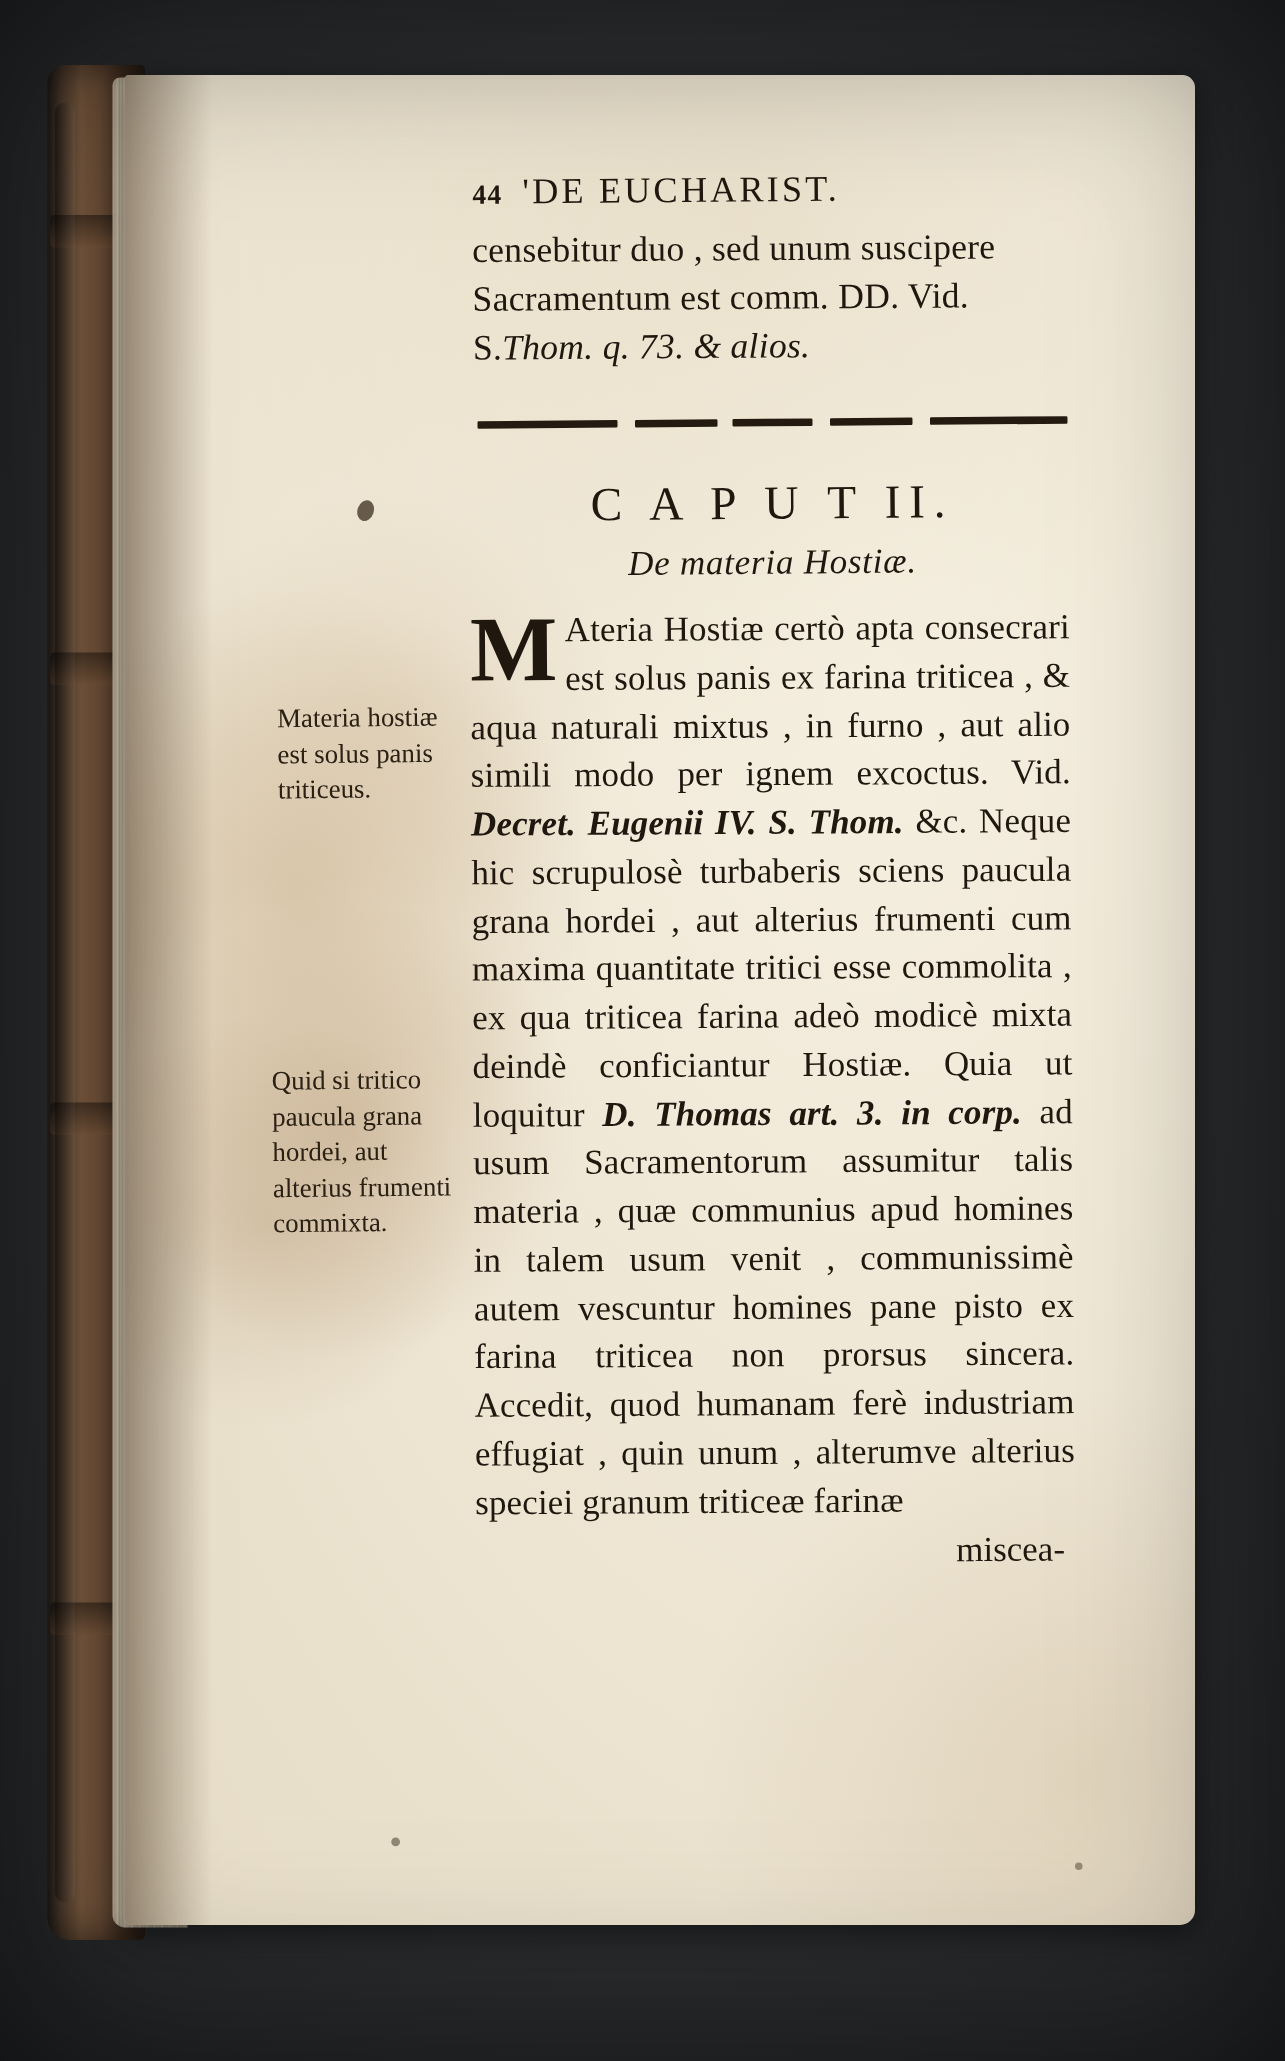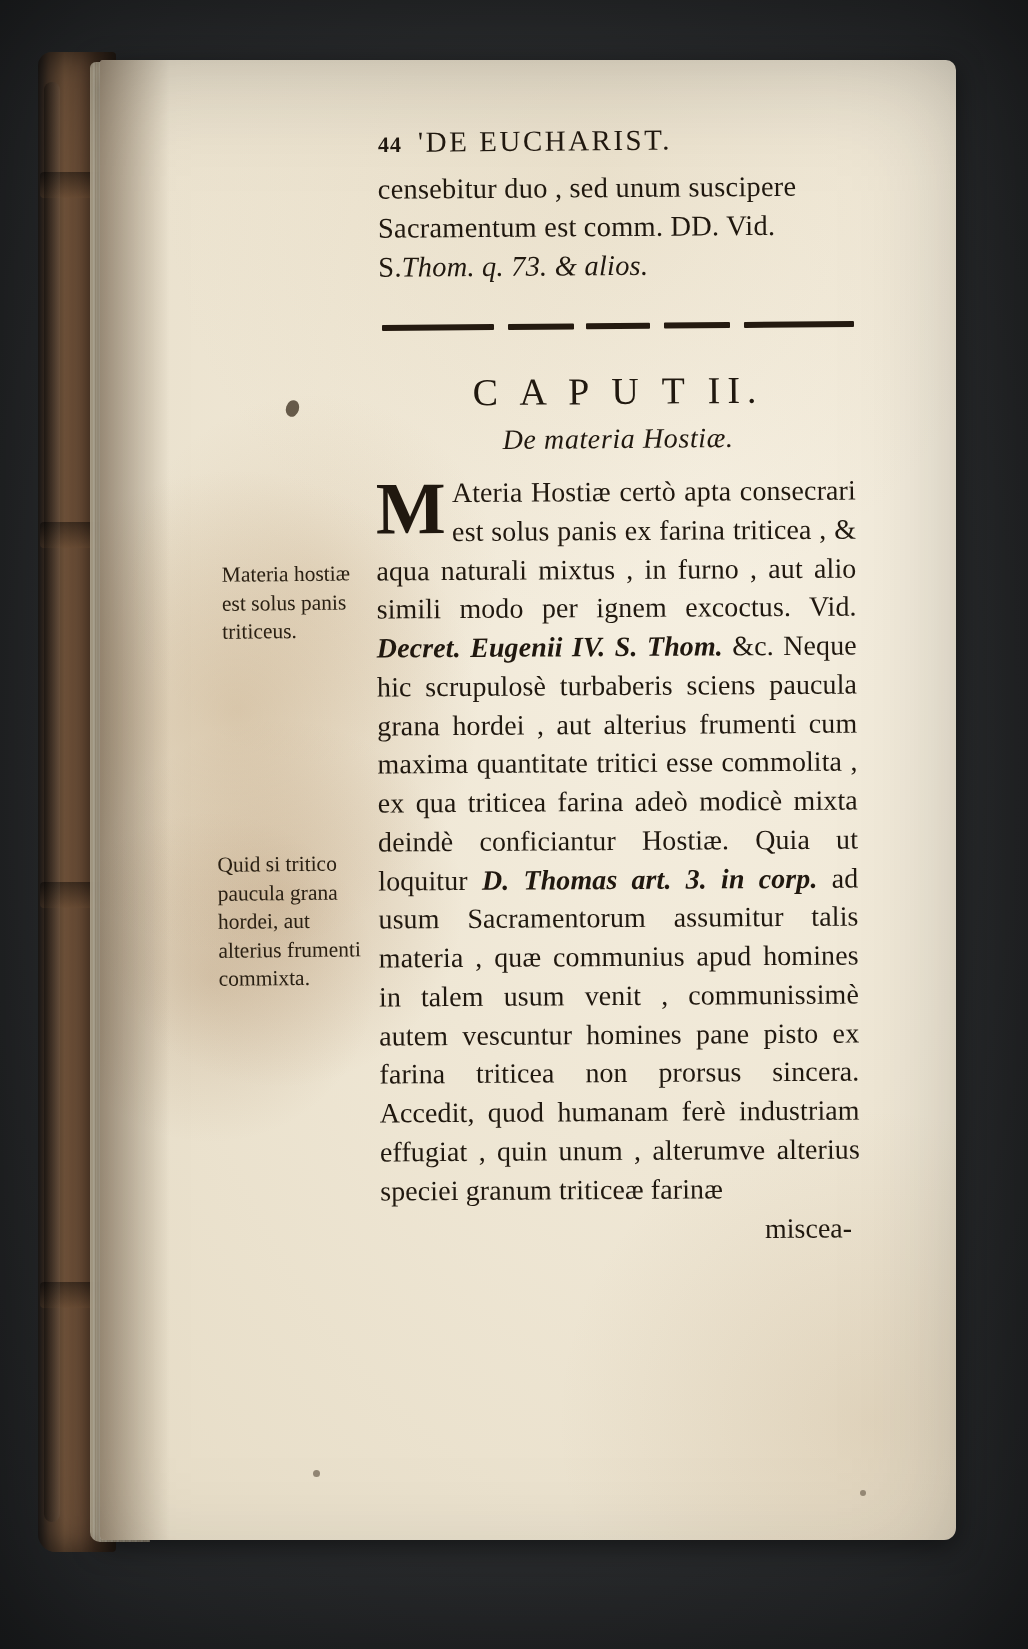--- a/index.html
+++ b/index.html
@@ -119,21 +119,21 @@
   .page-inner {
     position: absolute;
     inset: 0;
     z-index: 3;
   }
 
   
   .main-col {
     position: absolute;
     left: 278px;
-    top: 64px;
+    top: 76px;
     width: 480px;
     color: #20180f;
   }
 
   .folio-line {
     display: flex;
     align-items: baseline;
     gap: 16px;
     font-size: 28px;
     letter-spacing: 1px;

